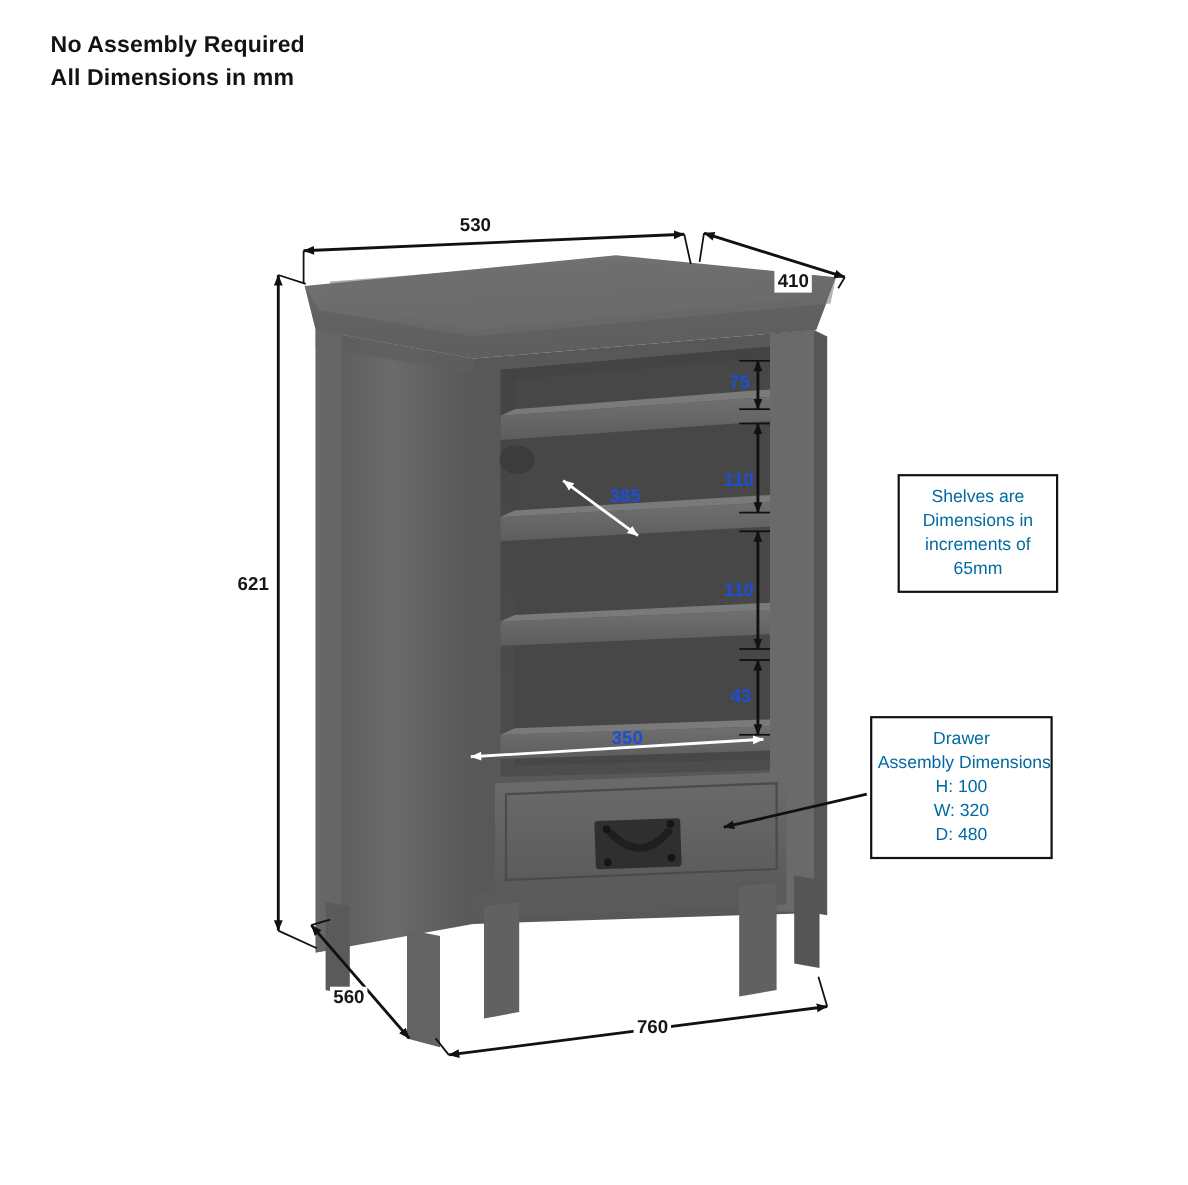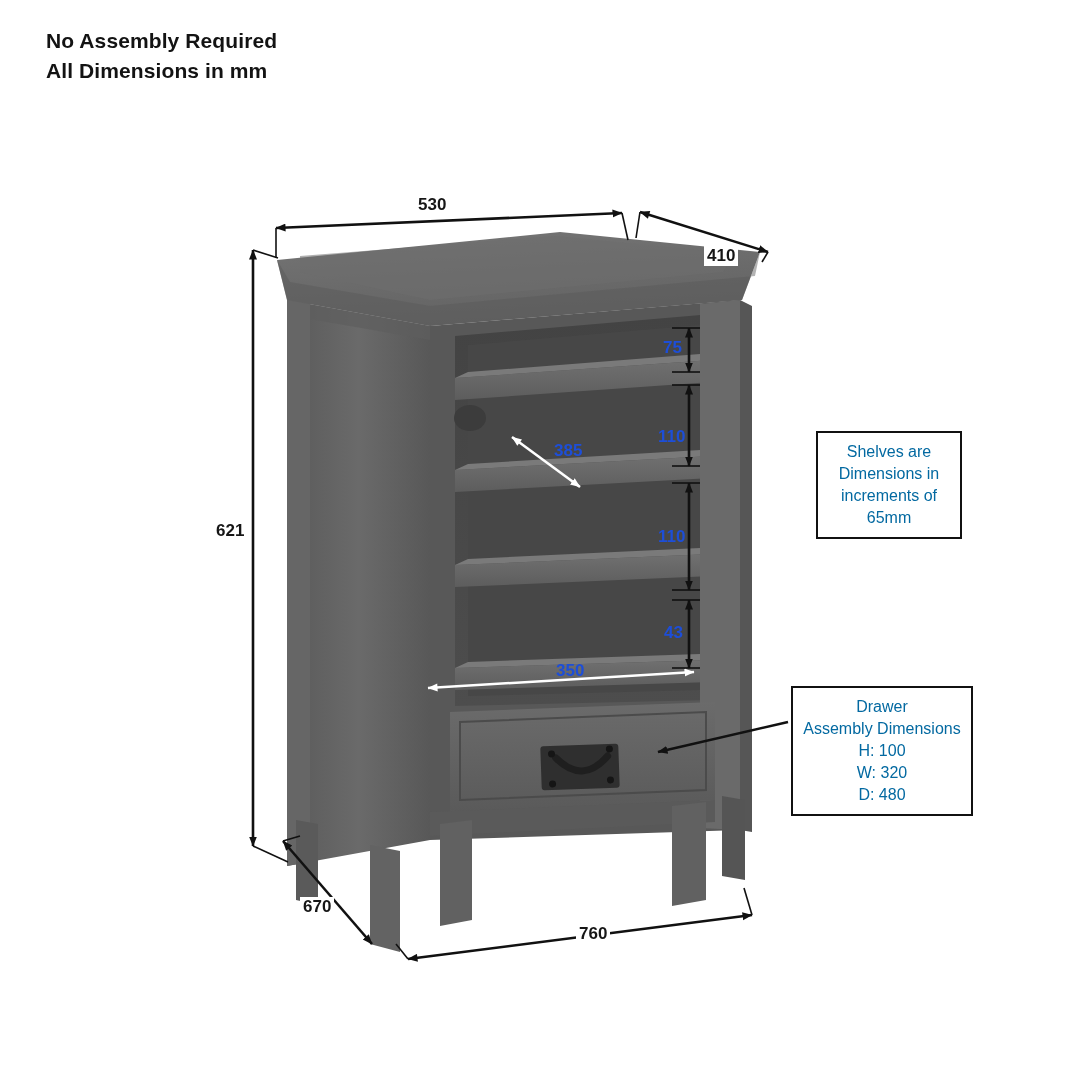--- a/index.html
+++ b/index.html
@@ -65,21 +65,21 @@
     background: #ffffff;
     text-align: center;
     font-size: 16px;
     line-height: 1.38;
     color: #0369a1;
     padding: 8px 5px;
     box-sizing: border-box;
   }
   .note-box .nline { white-space: nowrap; }
   #shelf-note { left: 816px; top: 431px; width: 146px; }
-  #drawer-note { left: 791px; top: 686px; width: 182px; }
+  #drawer-note { left: 791px; top: 651px; width: 166px; }
 </style>
 </head>
 <body>
 
 <div id="header-block">
   <div class="hline">No Assembly Required</div>
   <div class="hline">All Dimensions in mm</div>
 </div>
 
 <div id="diagram">
@@ -230,21 +230,21 @@
 
 <div class="dim-label" style="left:415px; top:195px;">530</div>
 <div class="dim-label" style="left:704px; top:205px;margin-top:41px;">410</div>
 <div class="dim-label" style="left:213px; top:521px;">621</div>
 <div class="dim-label on-dark" style="left:660px; top:338px;">75</div>
 <div class="dim-label on-dark" style="left:655px; top:427px;">110</div>
 <div class="dim-label on-dark" style="left:655px; top:527px;">110</div>
 <div class="dim-label on-dark" style="left:661px; top:623px;">43</div>
 <div class="dim-label on-dark" style="left:551px; top:441px;">385</div>
 <div class="dim-label on-dark" style="left:553px; top:661px;">350</div>
-<div class="dim-label" style="left:300px; top:897px;">670</div>
+<div class="dim-label" style="left:300px; top:897px;">560</div>
 <div class="dim-label" style="left:576px; top:924px;">760</div>
 
 <div class="note-box" id="shelf-note">
   <div class="nline">Shelves are</div>
   <div class="nline">Dimensions in</div>
   <div class="nline">increments of</div>
   <div class="nline">65mm</div>
 </div>
 
 <div class="note-box" id="drawer-note">

